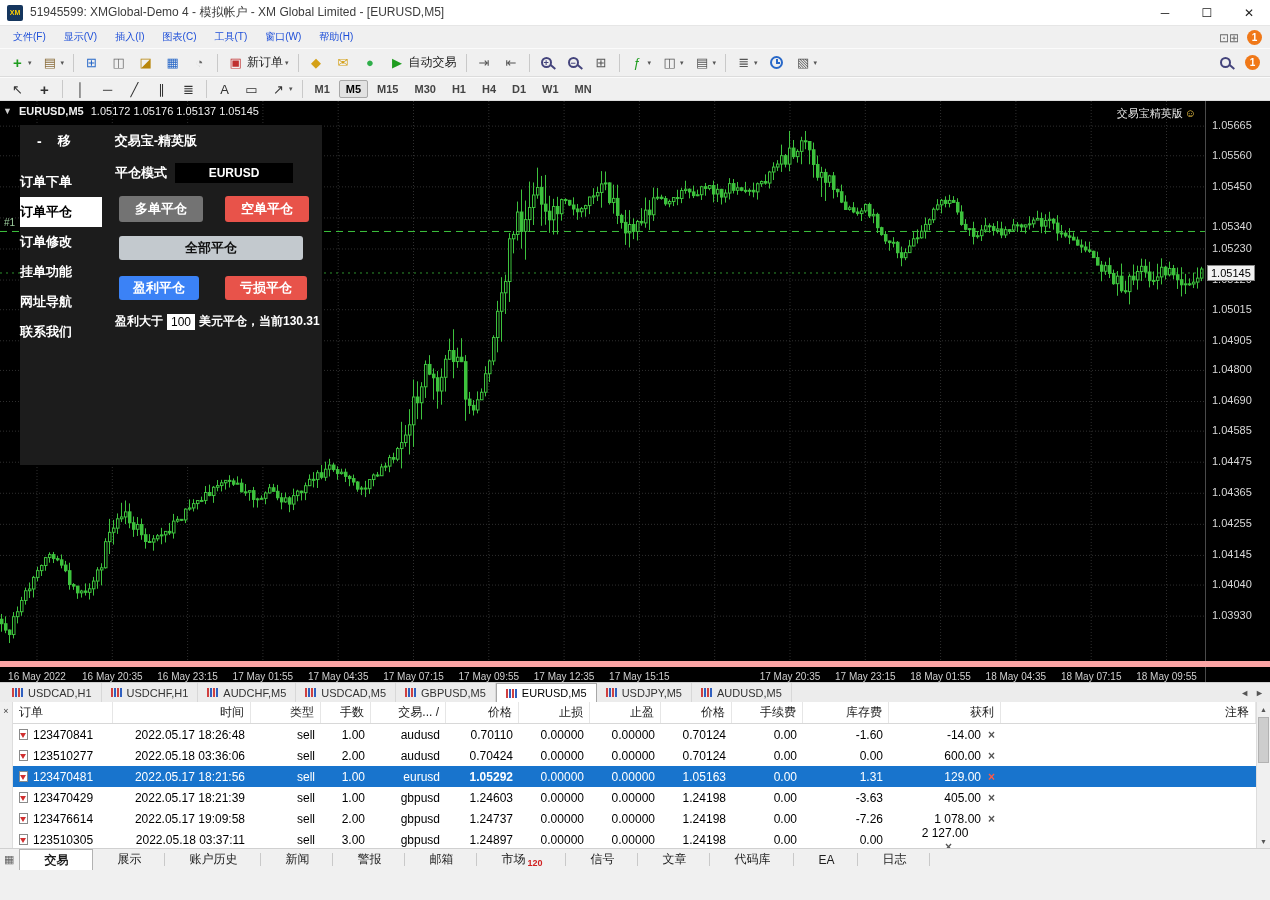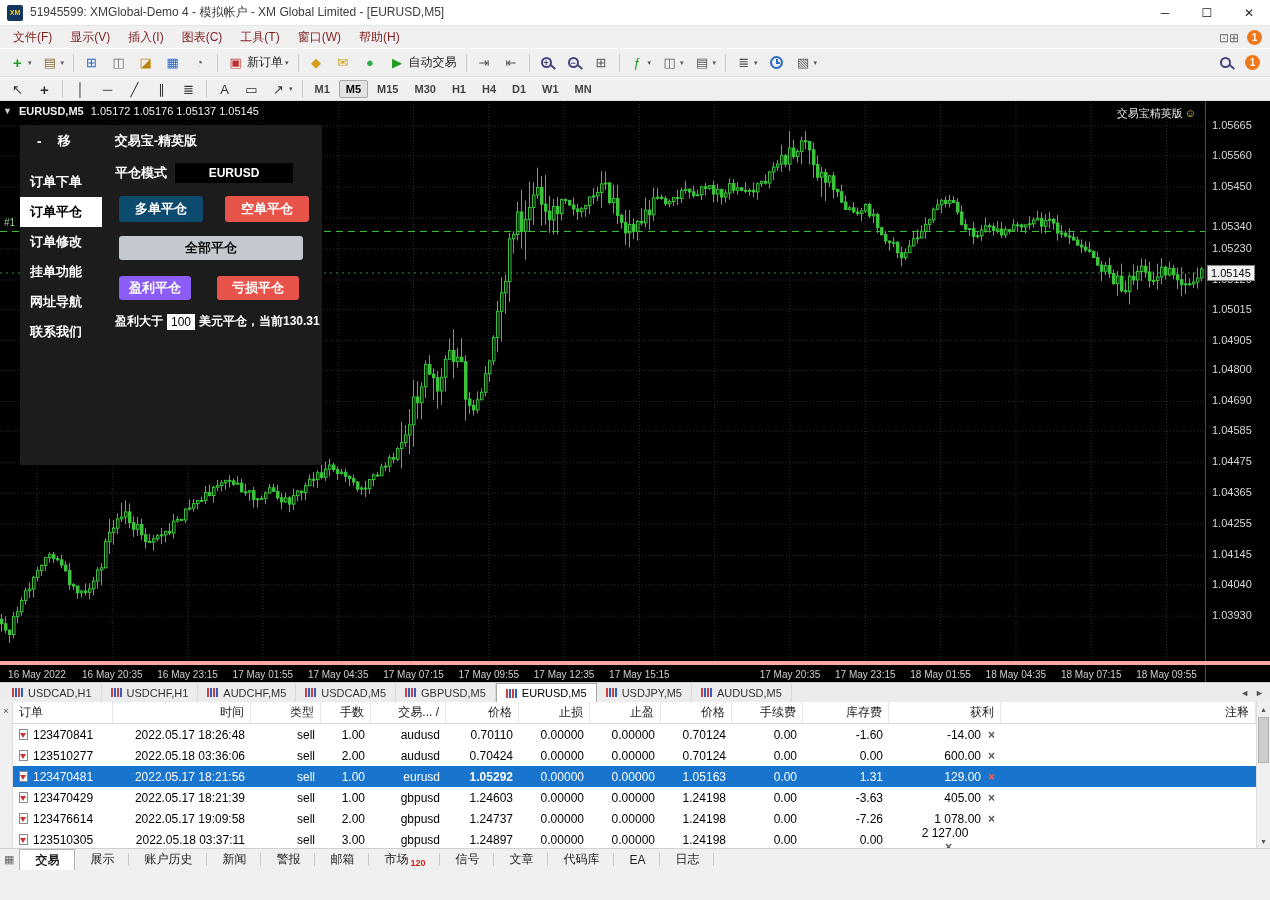--- a/index.html
+++ b/index.html
@@ -9,21 +9,21 @@
 
   
   #titlebar{position:absolute;top:0;left:0;right:0;height:26px;background:#ffffff;display:flex;align-items:center;border-bottom:1px solid #e6e6e6}
   #app-icon{width:16px;height:16px;margin:0 7px;background:#15365e;color:#ffd200;font-size:7px;font-weight:bold;display:flex;align-items:center;justify-content:center;border-radius:2px}
   #title-text{font-size:12px;color:#3c3c3c;white-space:nowrap}
   #win-controls{margin-left:auto;display:flex;height:100%}
   .wbtn{width:42px;display:flex;align-items:center;justify-content:center;font-size:12px;color:#222}
 
   
   #menubar{position:absolute;top:26px;left:0;right:0;height:22px;background:#f0f0f0;display:flex;align-items:center;padding-left:4px}
-  .menu-item{font-size:12px;color:#7f1d1d;padding:2px 9px}
+  .menu-item{font-size:10px;color:#1d4ed8;padding:2px 9px}
   #menu-right{margin-left:auto;display:flex;align-items:center;gap:8px;margin-right:8px}
   .mini-ic{font-size:12px;color:#6a6a6a}
   .badge{min-width:15px;height:15px;border-radius:8px;background:#f07818;color:#fff;font-size:10px;font-weight:bold;display:flex;align-items:center;justify-content:center;padding:0 3px}
 
   
   .toolbar{position:absolute;left:0;right:0;background:#f0f0f0;display:flex;align-items:center;padding-left:4px;border-top:1px solid #fbfbfb;border-bottom:1px solid #dcdcdc}
   #toolbar1{top:48px;height:29px}
   #toolbar2{top:77px;height:24px}
   .tbtn{display:inline-flex;align-items:center;padding:2px 3px;margin:0 1px;border:1px solid transparent;border-radius:2px}
   .tbi{font-size:13px;line-height:1;width:17px;text-align:center}
@@ -38,21 +38,21 @@
   .clock::before{content:"";position:absolute;left:4px;top:1px;width:2px;height:4px;background:#2868c8}
   .clock::after{content:"";position:absolute;left:4px;top:4px;width:4px;height:2px;background:#2868c8}
   #tb1-right{margin-left:auto;display:flex;align-items:center;gap:10px;margin-right:10px}
 
   
   #chart{position:absolute;top:101px;left:0;width:1270px;height:581px;background:#000;overflow:hidden}
   #plot{position:absolute;left:0;top:0;width:1205px;height:560px}
   #price-axis{position:absolute;left:1205px;top:0;width:65px;height:581px;border-left:1px solid #4a4a4a}
   .ptick{position:absolute;left:6px;font-size:11px;color:#d8d8d8;white-space:nowrap}
   #price-tag{position:absolute;left:1px;background:#f2f2f2;color:#000;font-size:11px;padding:0 3px;border:1px solid #888;line-height:14px}
-  #time-axis{position:absolute;left:0;top:560px;width:1270px;height:21px;border-top:4px solid #fca5a5}
+  #time-axis{position:absolute;left:0;top:560px;width:1270px;height:21px;border-top:6px solid #fca5a5}
   .ttick{position:absolute;top:4px;width:84px;text-align:center;font-size:10px;color:#cfcfcf;white-space:nowrap}
   #ohlc{position:absolute;left:3px;top:4px;font-size:11px;color:#efefef;z-index:3;display:flex;gap:7px;align-items:center}
   #oneclick{color:#cfcfcf;font-size:9px}
   #watermark{position:absolute;right:74px;top:5px;font-size:11px;color:#e9e9e9;z-index:2}
   #watermark .smiley{color:#ffd24a;margin-left:2px}
   #order-label{position:absolute;left:4px;font-size:10px;color:#9fcf9f;z-index:1}
 
   .grid{stroke:#2f2f2f;stroke-width:1;stroke-dasharray:1 2}
   .wick{stroke:#3dc23d;stroke-width:1}
   .cu{fill:#000;stroke:#3dc23d;stroke-width:1}
@@ -60,31 +60,31 @@
   .orderline{stroke:#3dc23d;stroke-width:1;stroke-dasharray:7 5}
   .bidline{stroke:#3dc23d;stroke-width:1;stroke-dasharray:2 4;opacity:.75}
 
   
   #ea{position:absolute;left:20px;top:24px;width:302px;height:340px;background:#1c1c1c;z-index:5;color:#fff}
   #ea-header{height:32px;display:flex;align-items:center}
   #ea-min{margin-left:17px;font-size:14px;font-weight:bold}
   #ea-move{margin-left:16px;font-size:13px;font-weight:bold}
   #ea-title{margin-left:44px;font-size:13px;font-weight:bold}
   #ea-menu{position:absolute;left:0;top:42px;width:82px}
-  .ea-mi{height:30px;display:flex;align-items:center;padding-left:10px;font-size:13px;font-weight:bold;color:#fff}
+  .ea-mi{height:30px;display:flex;align-items:center;font-size:13px;font-weight:bold;color:#fff}
   .ea-mi.active{background:#fff;color:#000}
   #ea-content{position:absolute;left:95px;top:38px;right:8px}
   .ea-row{display:flex;align-items:center}
   #ea-mode-label{font-size:13px;font-weight:bold}
   #ea-symbol{margin-left:8px;width:118px;height:20px;background:#000;color:#fff;font-weight:bold;font-size:12px;display:flex;align-items:center;justify-content:center}
   .ea-btn{display:flex;align-items:center;justify-content:center;color:#fff;font-weight:bold;font-size:13px;border-radius:3px}
-  #btn-close-long{width:84px;height:26px;background:#0c4a6e;margin:13px 0 0 4px}
+  #btn-close-long{width:84px;height:26px;background:#737373;margin:13px 0 0 4px}
   #btn-close-short{width:84px;height:26px;background:#e8534a;margin:13px 0 0 22px}
   #btn-close-all{width:184px;height:24px;background:#c3c9ce;color:#111;margin:14px 0 0 4px}
-  #btn-close-profit{width:72px;height:24px;background:#8b5cf6;margin:16px 0 0 4px}
+  #btn-close-profit{width:80px;height:24px;background:#3b82f6;margin:16px 0 0 4px}
   #btn-close-loss{width:82px;height:24px;background:#e8534a;margin:16px 0 0 26px}
   #ea-rule{margin-top:13px;font-size:12px;font-weight:bold;display:flex;align-items:center;white-space:nowrap}
   #ea-input{width:28px;height:16px;margin:0 4px;border:none;background:#fff;color:#000;font-size:12px;text-align:center}
   #btn-toggle{width:184px;height:28px;background:#e8534a;margin:13px 0 0 4px;font-size:14px}
 
   
   #chart-tabs{position:absolute;top:682px;left:0;right:0;height:20px;background:#ececec;border-top:1px solid #cfcfcf;display:flex;align-items:flex-end}
   #ctabs-list{display:flex;align-items:flex-end;padding-left:3px}
   .ctab{display:inline-flex;align-items:center;height:19px;padding:0 9px;font-size:11px;color:#333;border-right:1px solid #d8d8d8;gap:5px;white-space:nowrap}
   .ctab.active{background:#fff;border:1px solid #a8a8a8;border-bottom:none;color:#000}
@@ -107,21 +107,21 @@
   .trow.sel .xbtn{color:#ff5a46}
   #term-scroll{position:absolute;right:0;top:0;width:14px;height:100%;background:#f0f0f0;border-left:1px solid #ddd}
   .sarrow{height:14px;display:flex;align-items:center;justify-content:center;font-size:7px;color:#555}
   #sarrow-down{position:absolute;bottom:0;left:0;right:0}
   #sthumb{position:absolute;left:1px;right:1px;top:15px;height:46px;background:#cdcdcd;border:1px solid #b2b2b2}
 
   
   #bottom-tabs{position:absolute;top:848px;left:0;right:0;height:22px;background:#f0f0f0;border-top:1px solid #d0d0d0;display:flex;align-items:flex-end}
   #bt-icon{font-size:11px;color:#666;margin:0 5px 4px 4px}
   #btabs-list{display:flex;align-items:flex-end}
-  .btab{height:21px;display:inline-flex;align-items:center;padding:0 15px;font-size:12px;color:#1d1d1d;position:relative;white-space:nowrap}
+  .btab{height:21px;display:inline-flex;align-items:center;padding:0 24px;font-size:12px;color:#1d1d1d;position:relative;white-space:nowrap}
   .btab:not(.active)::after{content:"";position:absolute;right:0;top:4px;bottom:4px;width:1px;background:#c9c9c9}
   .btab.active{background:#fff;border:1px solid #b2b2b2;border-bottom:none;font-weight:bold}
   .btab .sub{color:#d02020;font-size:9px;font-weight:bold;margin-left:2px;align-self:flex-end;margin-bottom:2px}
 
   
   #statusbar{position:absolute;top:870px;left:0;right:0;height:30px;background:#f0f0f0;border-top:1px solid #d0d0d0;display:flex;align-items:center;font-size:12px;color:#1d1d1d}
   .scell{height:22px;display:flex;align-items:center;padding:0 8px;border-right:1px solid #d4d4d4}
   #sc-help{width:392px}
   #sc-profile{width:165px}
   #sc-fill{flex:1;border-right:1px solid #d4d4d4}

